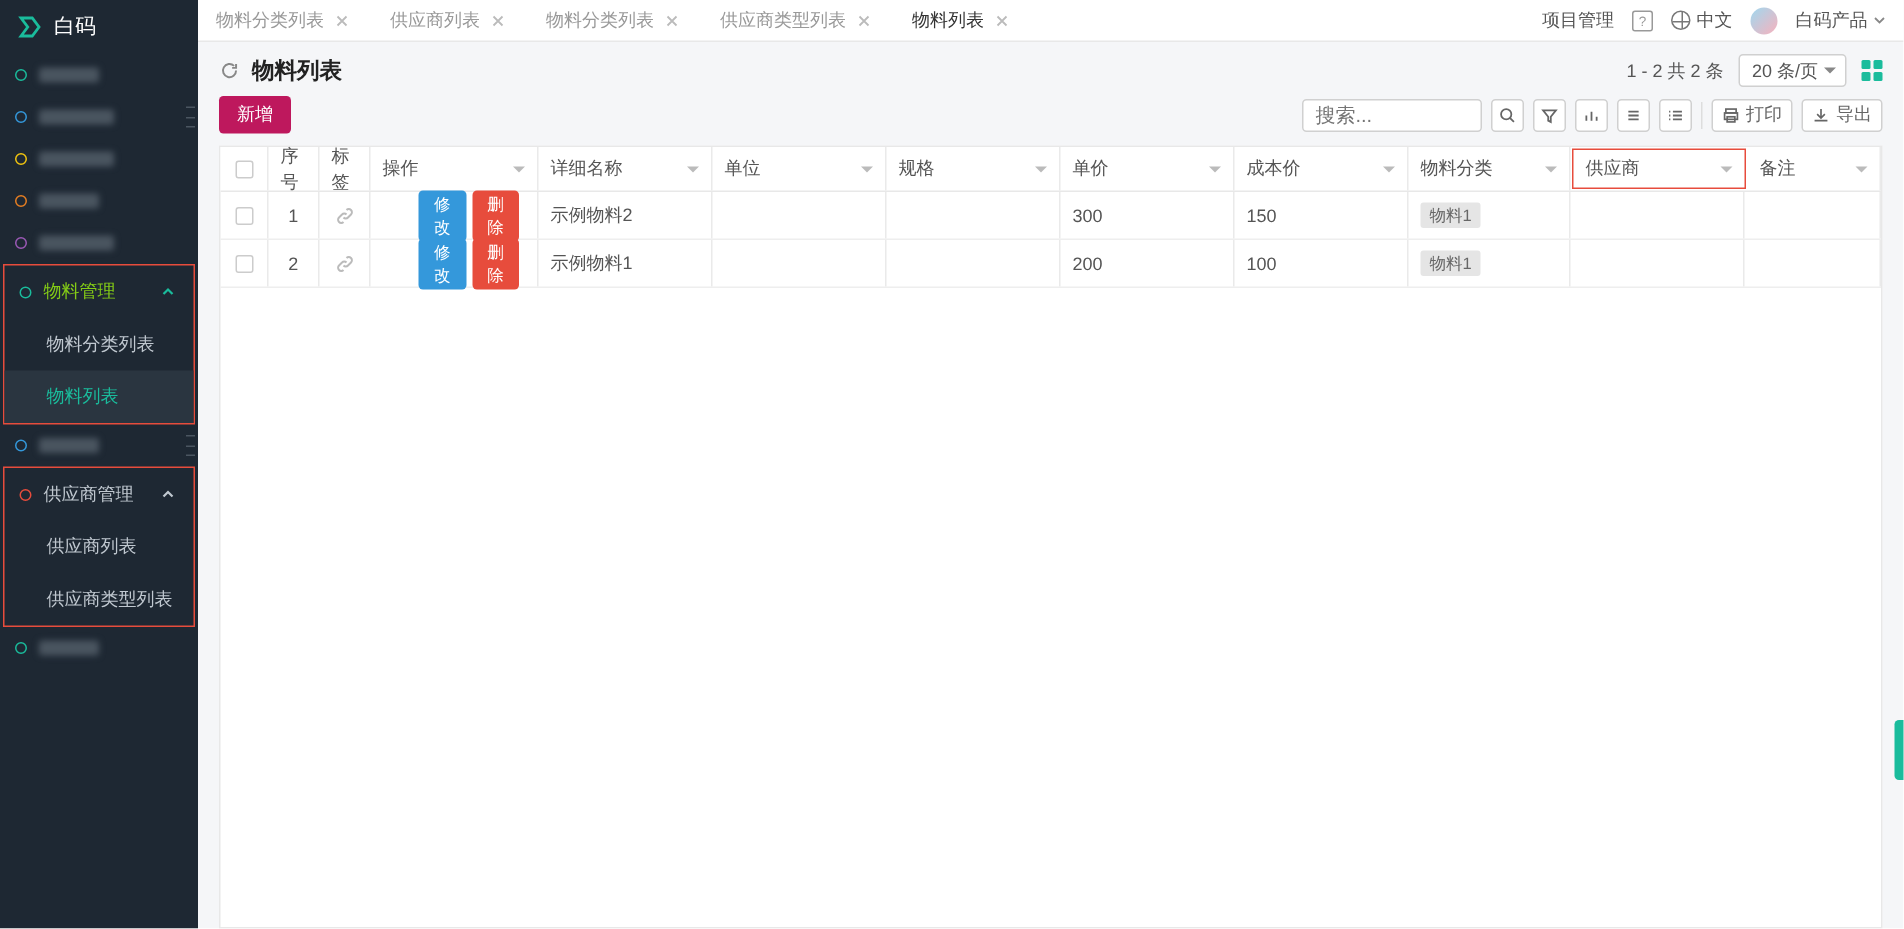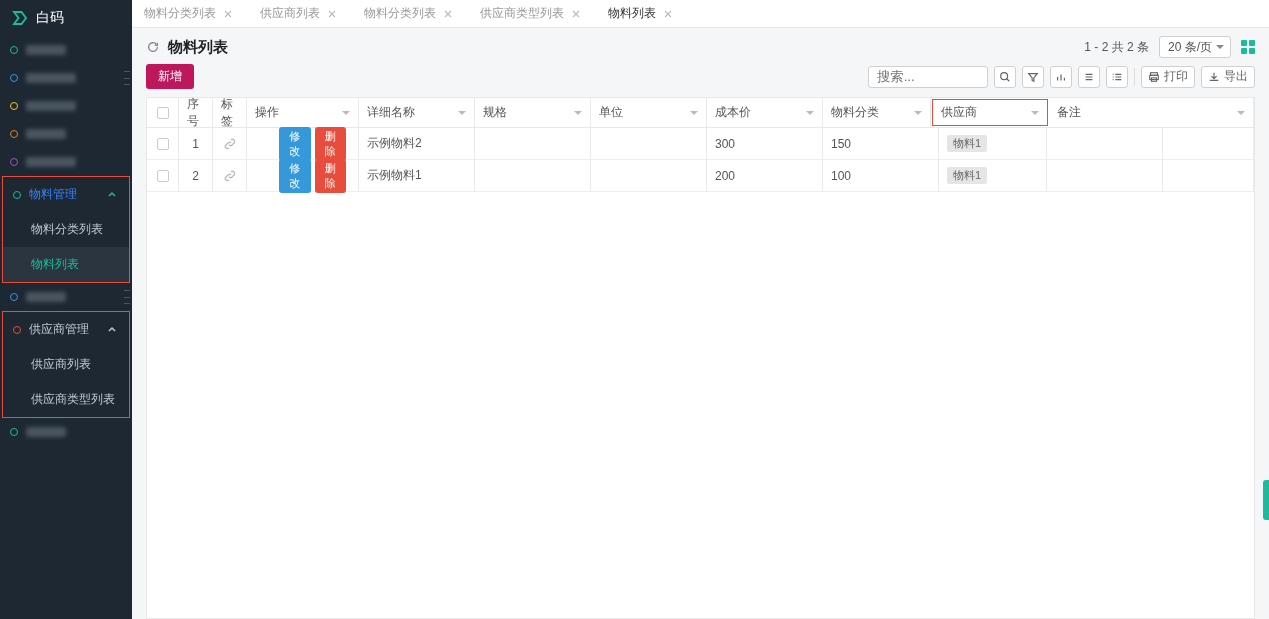--- a/index.html
+++ b/index.html
@@ -16,21 +16,21 @@
 .dot { width: 8px; height: 8px; border: 1.5px solid; border-radius: 50%; margin-right: 8px; flex-shrink: 0; }
 .dot-teal { border-color: #1abc9c; }
 .dot-blue { border-color: #3498db; }
 .dot-yellow { border-color: #f1c40f; }
 .dot-orange { border-color: #e67e22; }
 .dot-purple { border-color: #9b59b6; }
 .dot-red { border-color: #e74c3c; }
 .nav-label-blur { width: 40px; height: 10px; background: #4a5560; border-radius: 2px; filter: blur(2px); }
 .nav-label-blur.w2 { width: 50px; }
 .nav-label { color: #c0c8d0; font-size: 12px; }
-.nav-label.active { color: #3b82f6; }
+.nav-label.active { color: #84cc16; }
 .chevron { margin-left: auto; width: 14px; height: 14px; display: flex; align-items: center; justify-content: center; }
 .chevron svg { width: 10px; height: 10px; }
 .drag-handle { position: absolute; right: 2px; width: 6px; height: 14px; display: flex; flex-direction: column; justify-content: space-between; }
 .drag-handle span { width: 100%; height: 1px; background: #4a5560; }
 .redbox { border: 1.5px solid #e74c3c; margin: 0 2px; }
 .sub-item { padding: 9px 10px 9px 28px; cursor: pointer; color: #c0c8d0; font-size: 12px; }
 .sub-item.active { background: #2a3540; color: #1abc9c; }
 
 
 .main { flex: 1; display: flex; flex-direction: column; background: #f5f6f8; }
@@ -228,20 +228,39 @@
           </div>
         <div class="tab active">
             <span>物料列表</span>
             <span class="tab-close">
               <svg viewBox="0 0 8 8" stroke="#bbb" stroke-width="1.2">
                 <path d="M1 1l6 6M7 1l-6 6"></path>
               </svg>
             </span>
           </div>
       </div>
+      <div class="top-right">
+        <span class="item">项目管理</span>
+        <span class="item">
+            <span class="icon-box">?</span>
+          </span>
+        <span class="item">
+            <span class="globe-icon"></span>
+            <span>中文</span>
+          </span>
+        <span class="avatar"></span>
+        <span class="item">
+            <span>白码产品</span>
+            <span class="icon-svg">
+              <svg width="8" height="8" viewBox="0 0 8 8">
+                <path d="M1 2l3 3 3-3" fill="none" stroke="#888" stroke-width="1.2"></path>
+              </svg>
+            </span>
+          </span>
+      </div>
     </div>
 
     <div class="title-bar">
       <span class="refresh-icon"><svg viewBox="0 0 16 16" fill="none" stroke="#888" stroke-width="1.5">
             <path d="M13 8a5 5 0 11-1.5-3.5M13 3v3h-3"></path>
           </svg></span>
       <span class="page-title">物料列表</span>
       <div class="title-right">
         <span>1 - 2 共 2 条</span>
         <div class="page-select">
@@ -312,26 +331,30 @@
         <div class="th col-idx">序号</div>
         <div class="th col-tag">标签</div>
         <div class="th col-op">
             <span>操作</span>
             <span class="caret"></span>
           </div>
         <div class="th col-name">
             <span>详细名称</span>
             <span class="caret"></span>
           </div>
+        <div class="th col-unit">
+            <span>单位</span>
+            <span class="caret"></span>
+          </div>
         <div class="th col-spec">
             <span>规格</span>
             <span class="caret"></span>
           </div>
-        <div class="th col-unit">
-            <span>单位</span>
+        <div class="th col-price">
+            <span>单价</span>
             <span class="caret"></span>
           </div>
         <div class="th col-cost">
             <span>成本价</span>
             <span class="caret"></span>
           </div>
         <div class="th col-cat">
             <span>物料分类</span>
             <span class="caret"></span>
           </div>

